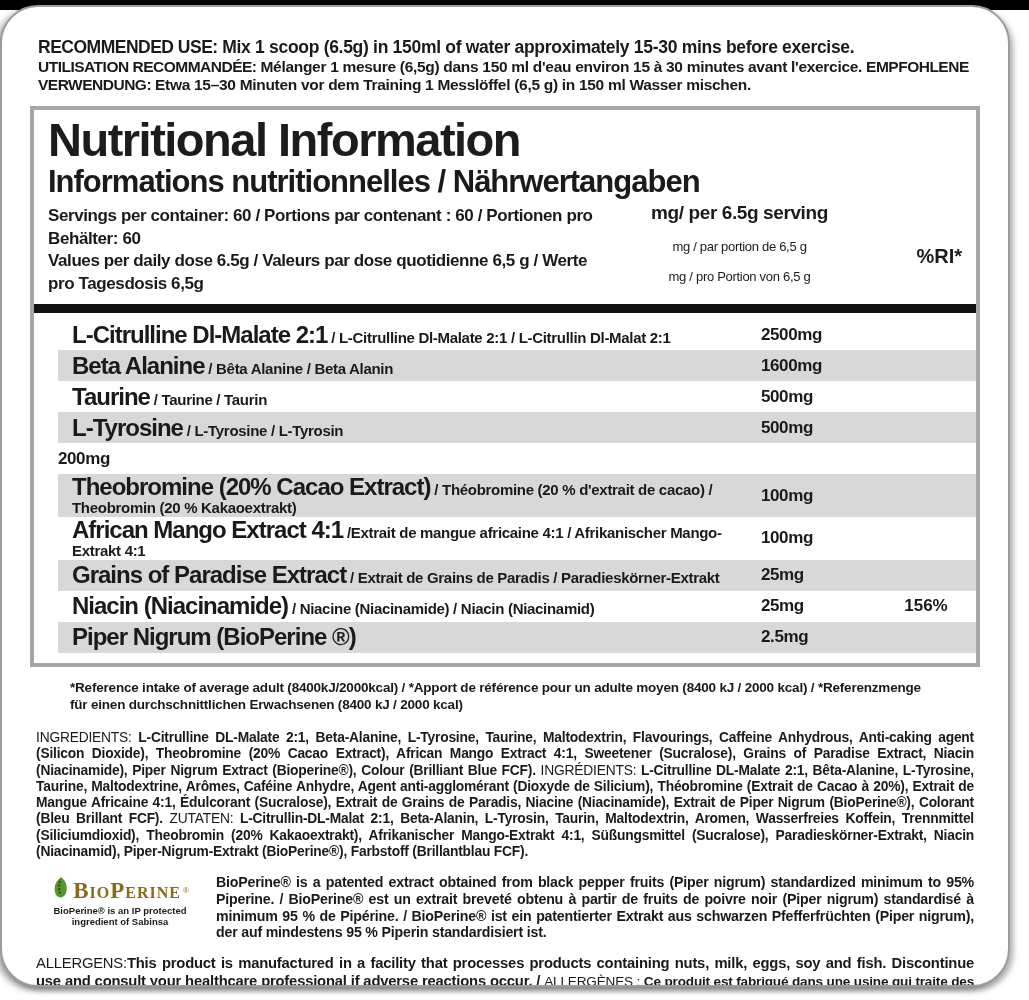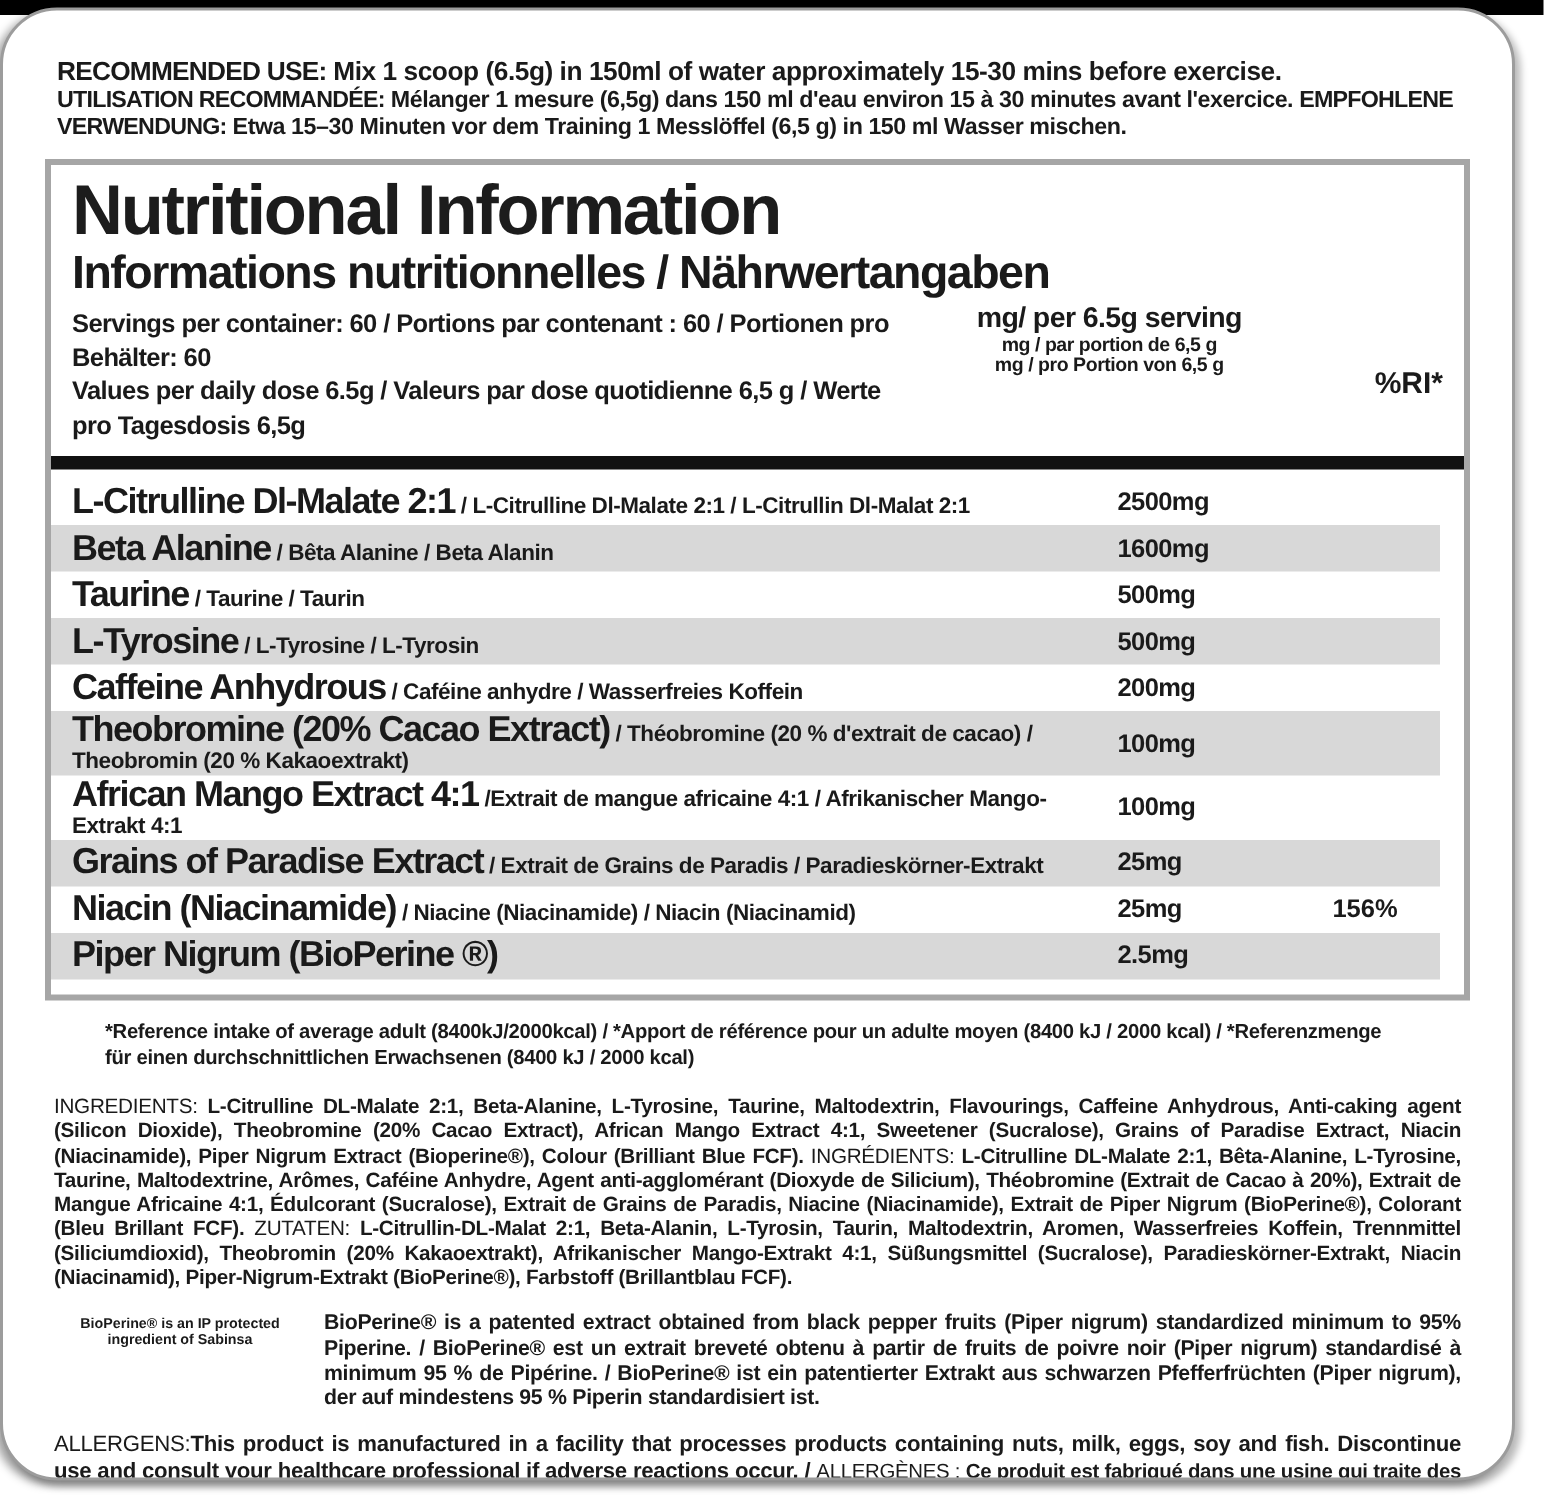--- a/index.html
+++ b/index.html
@@ -18,25 +18,25 @@
   .rec-use .lbl { font-weight:800; letter-spacing:-0.5px; }
 
   .nutri-box { border:4px solid #a6a6a6; background:#fff; }
   .nutri-head { padding:6px 23px 0 14px; }
   .nutri-title { font-size:47px; font-weight:800; letter-spacing:-1.5px; line-height:1.02; color:#1c1c1c; }
   .nutri-subtitle { font-size:31px; font-weight:800; letter-spacing:-1px; line-height:1.0; margin-top:2px; }
   .head-row { display:flex; align-items:flex-start; padding:8px 14px 6px 14px; }
   .servings { flex:1; font-size:17px; font-weight:700; line-height:1.35; letter-spacing:-0.4px; }
   .amount-head { width:255px; text-align:center; line-height:1.05; margin-top:-2px; }
   .amount-head .a1 { font-size:19px; font-weight:700; letter-spacing:-0.4px; }
-  .amount-head .a2 { font-size:13px; font-weight:700; letter-spacing:-0.3px; }
+  .amount-head .a2 { font-size:13px; font-weight:400; letter-spacing:-0.3px;margin-top:17px; }
   .ri-head { width:95px; text-align:right; font-size:20px; font-weight:700; align-self:center; margin-top:12px; }
   .thick-bar { height:9px; background:#111; margin:2px 0 0 0; }
 
-  .rows { padding:6px 16px 10px 0; }
+  .rows { padding:6px 0 10px 0;margin-left:24px; }
   .row { display:flex; align-items:center; min-height:31px; padding:1px 0; }
   .row.alt { background:#d8d8d8; }
   .row-main { flex:1; padding:0 6px 0 14px; line-height:1.02; }
   .row-name { font-size:24px; font-weight:700; letter-spacing:-1px; }
   .row-trans { font-size:15px; font-weight:700; letter-spacing:-0.3px; }
   .row-amount { width:115px; text-align:left; font-size:17px; font-weight:700; letter-spacing:-0.4px; }
   .row-ri { width:100px; text-align:center; font-size:17px; font-weight:700; }
 
   .footnote { margin:12px 40px 0 40px; font-size:13.5px; font-weight:700; line-height:1.3; letter-spacing:-0.2px; }
   .ingredients { margin:16px 6px 0 6px; font-size:13.8px; font-weight:700; line-height:1.18; text-align:justify; letter-spacing:-0.2px; }
@@ -101,21 +101,20 @@
         <div class="row-main"><span class="row-name">Taurine</span><span class="row-trans"> / Taurine / Taurin</span></div>
         <div class="row-amount">500mg</div>
         <div class="row-ri"></div>
       </div>
       <div class="row alt">
         <div class="row-main"><span class="row-name">L-Tyrosine</span><span class="row-trans"> / L-Tyrosine / L-Tyrosin</span></div>
         <div class="row-amount">500mg</div>
         <div class="row-ri"></div>
       </div>
       <div class="row">
-        <div class="row-main"><span class="row-name">Caffeine Anhydrous</span><span class="row-trans"> / Caféine anhydre / Wasserfreies Koffein</span></div>
         <div class="row-amount">200mg</div>
         <div class="row-ri"></div>
       </div>
       <div class="row alt">
         <div class="row-main"><span class="row-name">Theobromine (20% Cacao Extract)</span><span class="row-trans"> / Théobromine (20 % d'extrait de cacao) / Theobromin (20 % Kakaoextrakt)</span></div>
         <div class="row-amount">100mg</div>
         <div class="row-ri"></div>
       </div>
       <div class="row">
         <div class="row-main"><span class="row-name">African Mango Extract 4:1</span><span class="row-trans"> /Extrait de mangue africaine 4:1 / Afrikanischer Mango-Extrakt 4:1</span></div>
@@ -139,20 +138,34 @@
       </div>
     </div>
   </div>
 
   <div class="footnote">*Reference intake of average adult (8400kJ/2000kcal) / *Apport de référence pour un adulte moyen (8400 kJ / 2000 kcal) / *Referenzmenge für einen durchschnittlichen Erwachsenen (8400 kJ / 2000 kcal)</div>
 
   <div class="ingredients"><span class="seg-label">INGREDIENTS:</span><span> L-Citrulline DL-Malate 2:1, Beta-Alanine, L-Tyrosine, Taurine, Maltodextrin, Flavourings, Caffeine Anhydrous, Anti-caking agent (Silicon Dioxide), Theobromine (20% Cacao Extract), African Mango Extract 4:1, Sweetener (Sucralose), Grains of Paradise Extract, Niacin (Niacinamide), Piper Nigrum Extract (Bioperine®), Colour (Brilliant Blue FCF). </span><span class="seg-label">INGRÉDIENTS:</span><span> L-Citrulline DL-Malate 2:1, Bêta-Alanine, L-Tyrosine, Taurine, Maltodextrine, Arômes, Caféine Anhydre, Agent anti-agglomérant (Dioxyde de Silicium), Théobromine (Extrait de Cacao à 20%), Extrait de Mangue Africaine 4:1, Édulcorant (Sucralose), Extrait de Grains de Paradis, Niacine (Niacinamide), Extrait de Piper Nigrum (BioPerine®), Colorant (Bleu Brillant FCF). </span><span class="seg-label">ZUTATEN:</span><span> L-Citrullin-DL-Malat 2:1, Beta-Alanin, L-Tyrosin, Taurin, Maltodextrin, Aromen, Wasserfreies Koffein, Trennmittel (Siliciumdioxid), Theobromin (20% Kakaoextrakt), Afrikanischer Mango-Extrakt 4:1, Süßungsmittel (Sucralose), Paradieskörner-Extrakt, Niacin (Niacinamid), Piper-Nigrum-Extrakt (BioPerine®), Farbstoff (Brillantblau FCF).</span></div>
 
   <div class="bioperine">
     <div class="bp-logo">
+      <div class="bp-logo-row">
+        <span class="leaf">
+          <svg width="20" height="24" viewBox="0 0 20 24">
+            <path d="M10 1 C 4 6, 2 12, 5 19 C 8 23, 13 22, 15 17 C 17 11, 15 5, 10 1 Z" fill="#4e9a2f"></path>
+            <path d="M9 3 C 7 8, 7 14, 9 19" stroke="#8a6b1e" stroke-width="1.6" fill="none"></path>
+            <circle cx="9" cy="6" r="0.9" fill="#2d2d2d"></circle>
+              <circle cx="8.4" cy="9.5" r="0.9" fill="#2d2d2d"></circle>
+            <circle cx="8.4" cy="13" r="0.9" fill="#2d2d2d"></circle>
+              <circle cx="9" cy="16.5" r="0.9" fill="#2d2d2d"></circle>
+          </svg>
+        </span>
+        <span class="bp-word">BioPerine</span>
+        <span class="bp-reg">®</span>
+      </div>
       <div class="bp-tag">BioPerine® is an IP protected</div>
       <div class="bp-tag" style="margin-top:0;">ingredient of Sabinsa</div>
     </div>
     <div class="bp-text">BioPerine® is a patented extract obtained from black pepper fruits (Piper nigrum) standardized minimum to 95% Piperine. / BioPerine® est un extrait breveté obtenu à partir de fruits de poivre noir (Piper nigrum) standardisé à minimum 95 % de Pipérine. / BioPerine® ist ein patentierter Extrakt aus schwarzen Pfefferfrüchten (Piper nigrum), der auf mindestens 95 % Piperin standardisiert ist.</div>
   </div>
 
   <div class="allergens"><span class="seg-label en">ALLERGENS:</span><span class="en">This product is manufactured in a facility that processes products containing nuts, milk, eggs, soy and fish. Discontinue use and consult your healthcare professional if adverse reactions occur. / </span><span class="seg-label">ALLERGÈNES :</span><span> Ce produit est fabriqué dans une usine qui traite des produits contenant des noix, du lait, des œufs, du soja et du poisson. Arrêtez l'utilisation et consultez votre professionnel de la santé si des effets indésirables surviennent. </span></div>
 
 </div>
 

